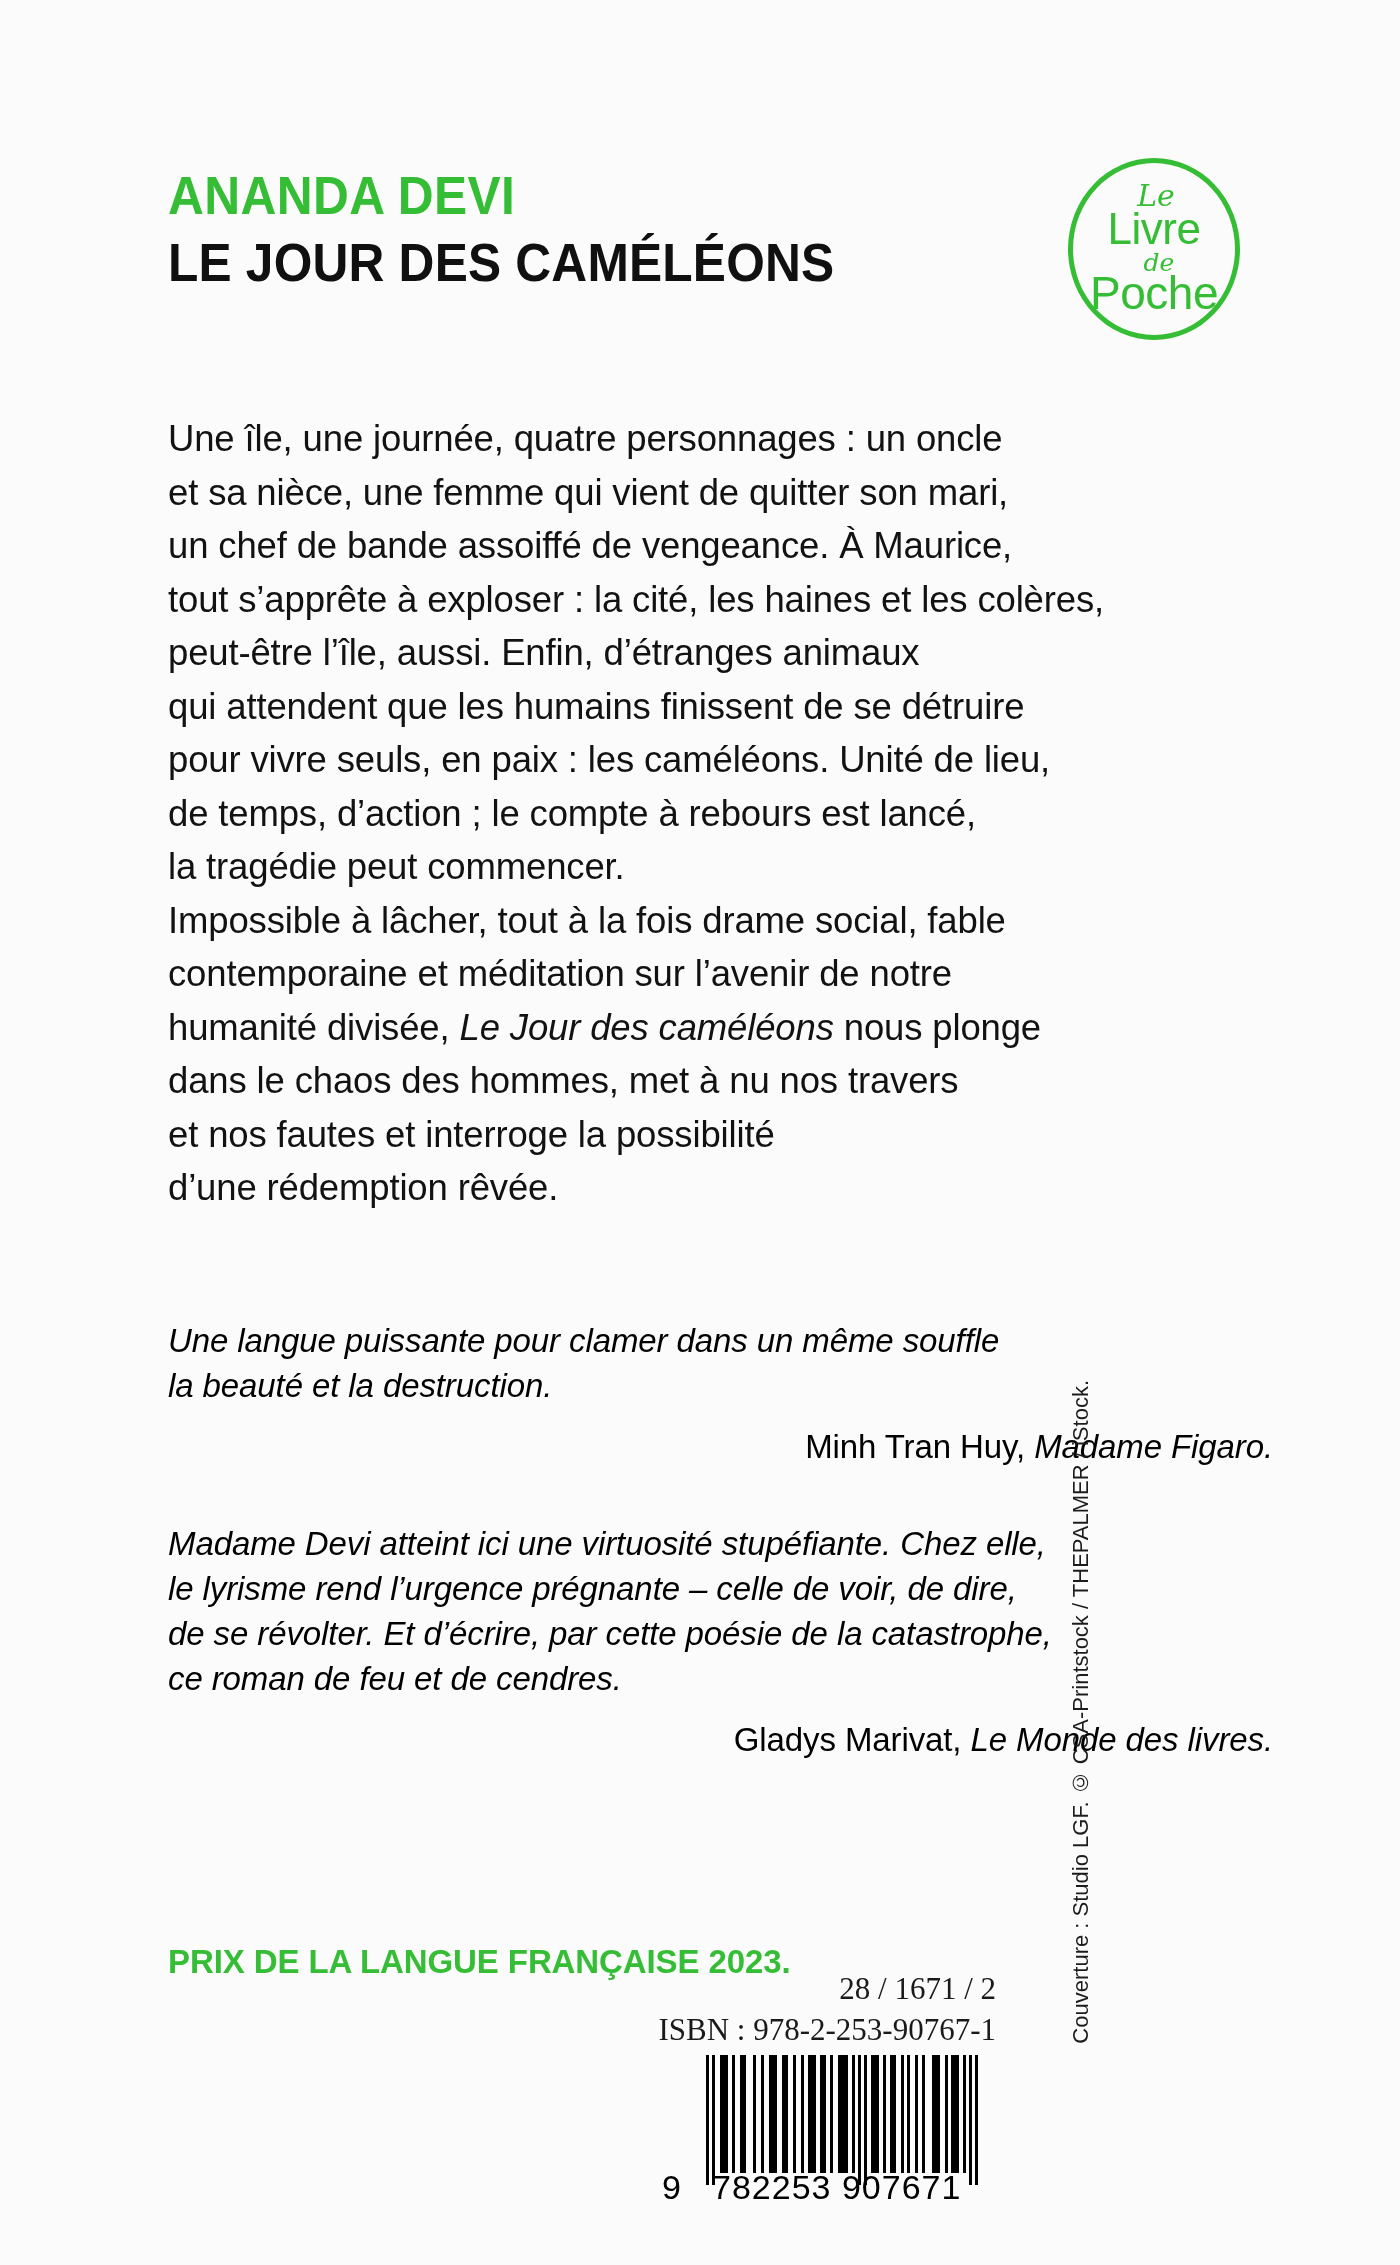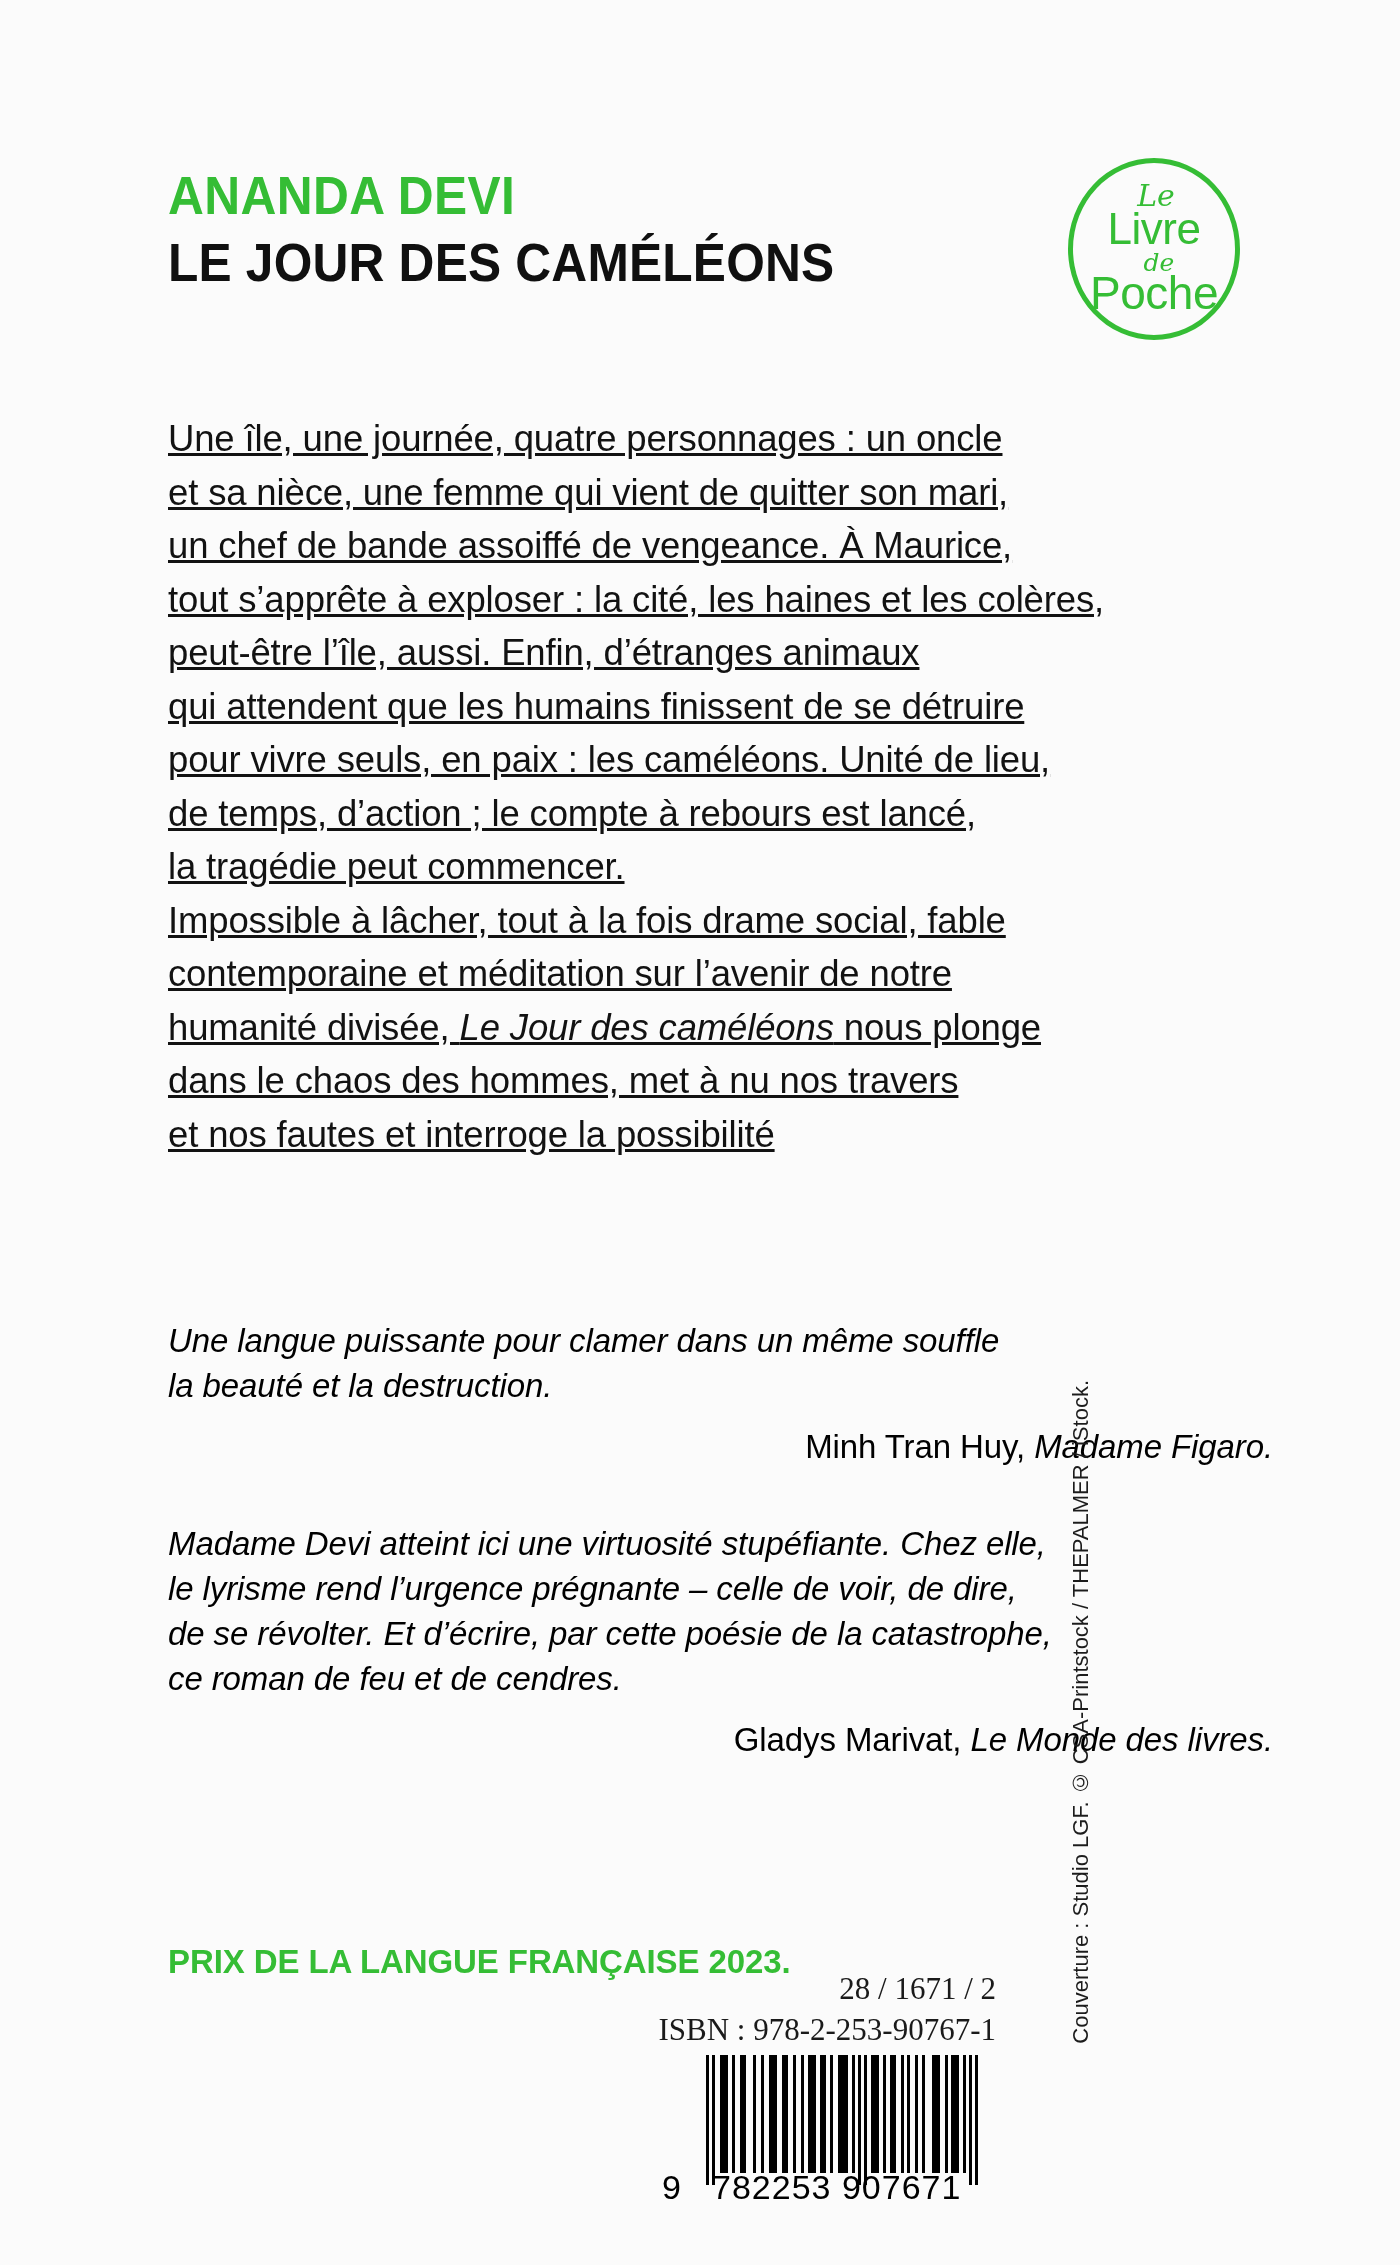--- a/index.html
+++ b/index.html
@@ -109,21 +109,20 @@
   
   .blurb {
     position: absolute;
     left: 168px;
     top: 412px;
     width: 1105px;
     font-size: 36.5px;
     line-height: 53.5px;
     color: #121212;
     letter-spacing: -0.15px;
-    text-decoration: underline;
   }
   .blurb .ln {
     white-space: nowrap;
   }
   .blurb em {
     font-style: italic;
   }
 
   
   .quotes {
@@ -239,20 +238,21 @@
     <div class="ln">peut-être l’île, aussi. Enfin, d’étranges animaux</div>
     <div class="ln">qui attendent que les humains finissent de se détruire</div>
     <div class="ln">pour vivre seuls, en paix : les caméléons. Unité de lieu,</div>
     <div class="ln">de temps, d’action ; le compte à rebours est lancé,</div>
     <div class="ln">la tragédie peut commencer.</div>
     <div class="ln">Impossible à lâcher, tout à la fois drame social, fable</div>
     <div class="ln">contemporaine et méditation sur l’avenir de notre</div>
     <div class="ln"><span>humanité divisée, </span><em>Le Jour des caméléons</em><span> nous plonge</span></div>
     <div class="ln">dans le chaos des hommes, met à nu nos travers</div>
     <div class="ln">et nos fautes et interroge la possibilité</div>
+    <div class="ln">d’une rédemption rêvée.</div>
   </div>
 
   <div class="quotes">
     <div class="quote-block">
       <div class="ln">Une langue puissante pour clamer dans un même souffle</div>
       <div class="ln">la beauté et la destruction.</div>
       <div class="attrib"><span>Minh Tran Huy, </span><em>Madame Figaro.</em></div>
     </div>
     <div class="quote-gap"></div>
     <div class="quote-block">

